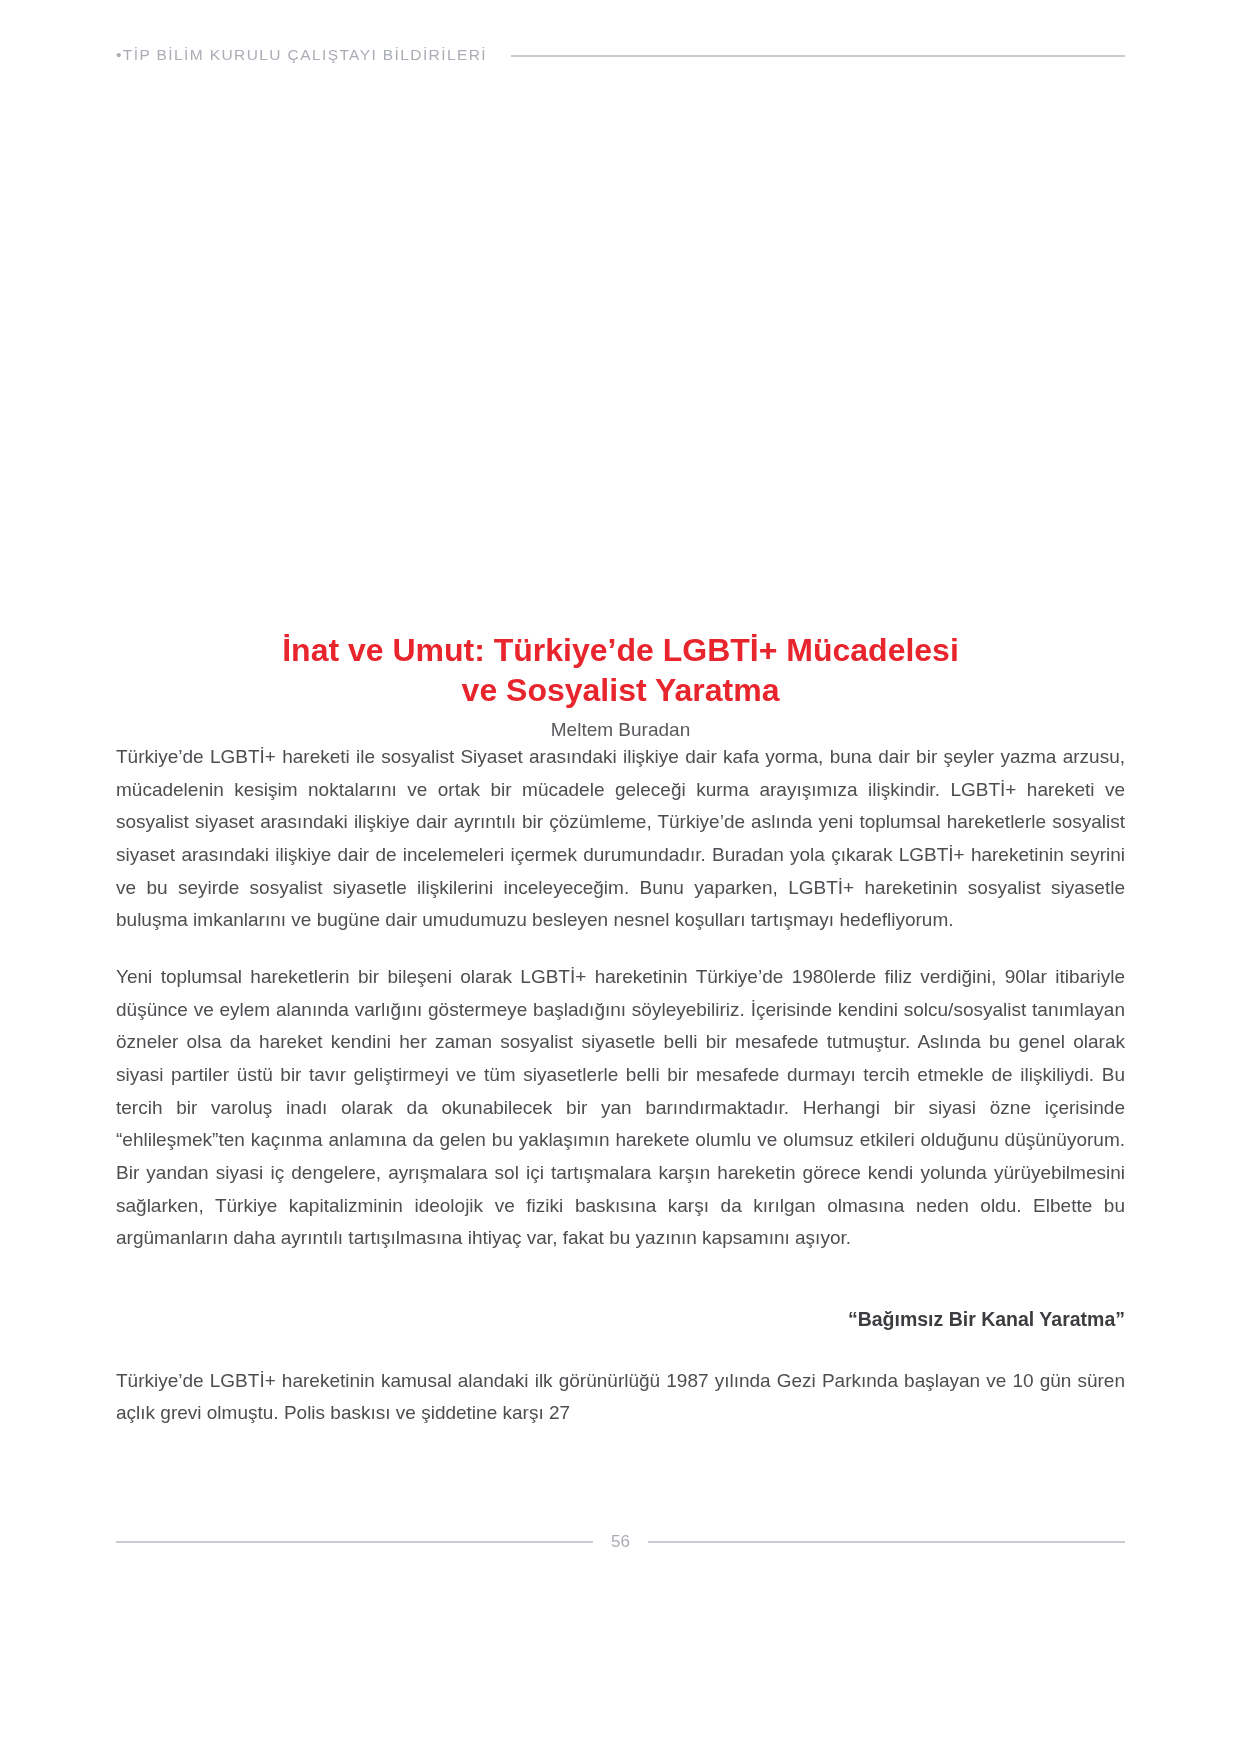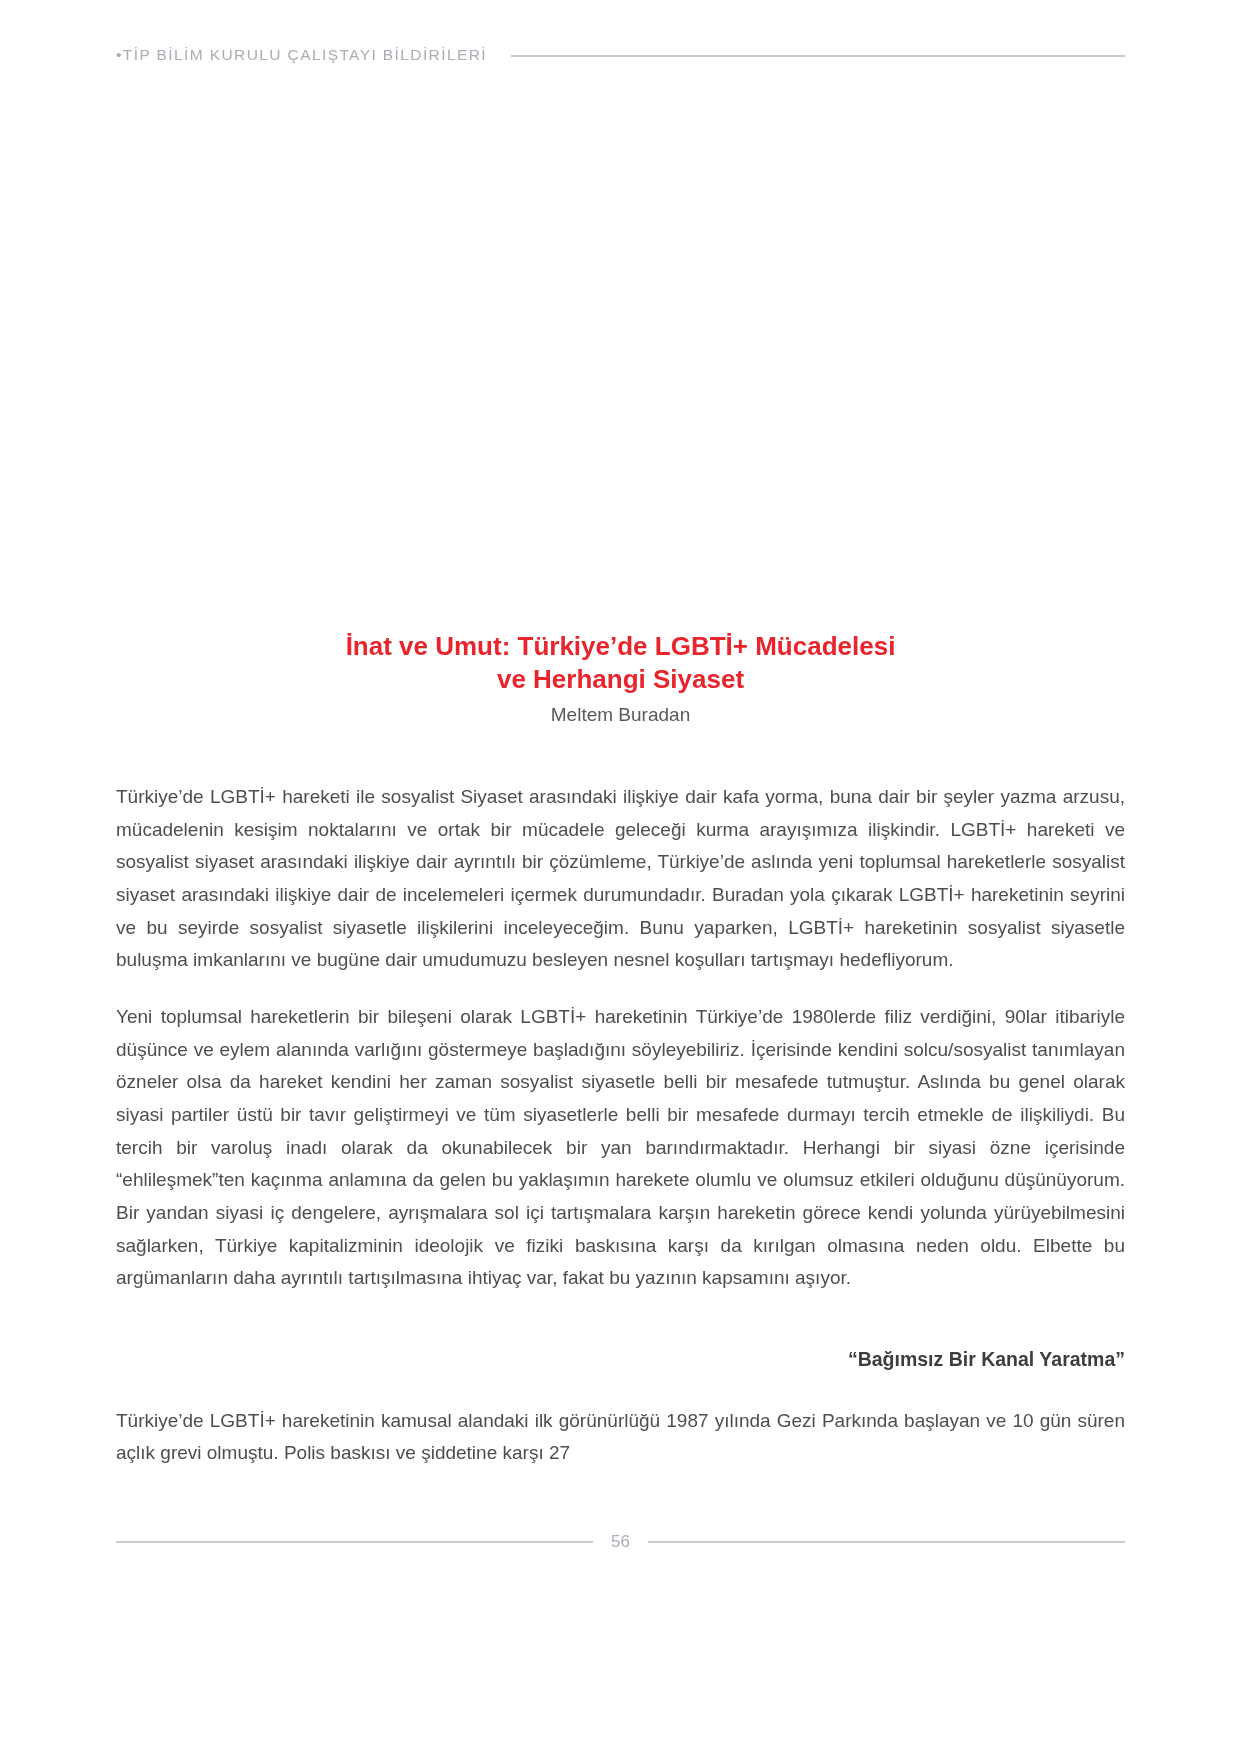--- a/index.html
+++ b/index.html
@@ -33,32 +33,31 @@
     background: #c9cbd2;
     margin-left: 24px;
     margin-top: 2px;
   }
   .title-block {
     margin-top: 566px;
     text-align: center;
   }
   .article-title {
     color: #e8242c;
-    font-size: 26px;
+    font-size: 32px;
     font-weight: bold;
     line-height: 1.25;
     margin: 4px;
   }
   .article-author {
     color: #5a5a5e;
     font-size: 19px;
     margin-top: 9px;
   }
   .bodytext {
-    margin-top: 55px;
     color: #4e4e52;
     font-size: 19px;
     line-height: 1.72;
     text-align: justify;
   }
   .bodytext p {
     margin: 0 0 24px 0;
   }
   .section-heading {
     color: #3d3d41;
@@ -90,21 +89,21 @@
 <body>
 
 <div class="page">
 
   <div class="hdr">
     <span class="hdr-text">•TİP BİLİM KURULU ÇALIŞTAYI BİLDİRİLERİ</span>
     <span class="hdr-rule"></span>
   </div>
 
   <div class="title-block">
-    <h1 class="article-title"><span>İnat ve Umut: Türkiye’de LGBTİ+ Mücadelesi</span><br><span>ve Herhangi Siyaset</span></h1>
+    <h1 class="article-title"><span>İnat ve Umut: Türkiye’de LGBTİ+ Mücadelesi</span><br><span>ve Sosyalist Yaratma</span></h1>
     <div class="article-author">Meltem Buradan</div>
   </div>
 
   <div class="bodytext">
     <p>Türkiye’de LGBTİ+ hareketi ile sosyalist Siyaset arasındaki ilişkiye dair kafa yorma, buna dair bir şeyler yazma arzusu, mücadelenin kesişim noktalarını ve ortak bir mücadele geleceği kurma arayışımıza ilişkindir. LGBTİ+ hareketi ve sosyalist siyaset arasındaki ilişkiye dair ayrıntılı bir çözümleme, Türkiye’de aslında yeni toplumsal hareketlerle sosyalist siyaset arasındaki ilişkiye dair de incelemeleri içermek durumundadır. Buradan yola çıkarak LGBTİ+ hareketinin seyrini ve bu seyirde sosyalist siyasetle ilişkilerini inceleyeceğim. Bunu yaparken, LGBTİ+ hareketinin sosyalist siyasetle buluşma imkanlarını ve bugüne dair umudumuzu besleyen nesnel koşulları tartışmayı hedefliyorum.</p>
     <p>Yeni toplumsal hareketlerin bir bileşeni olarak LGBTİ+ hareketinin Türkiye’de 1980lerde filiz verdiğini, 90lar itibariyle düşünce ve eylem alanında varlığını göstermeye başladığını söyleyebiliriz. İçerisinde kendini solcu/sosyalist tanımlayan özneler olsa da hareket kendini her zaman sosyalist siyasetle belli bir mesafede tutmuştur. Aslında bu genel olarak siyasi partiler üstü bir tavır geliştirmeyi ve tüm siyasetlerle belli bir mesafede durmayı tercih etmekle de ilişkiliydi. Bu tercih bir varoluş inadı olarak da okunabilecek bir yan barındırmaktadır. Herhangi bir siyasi özne içerisinde “ehlileşmek”ten kaçınma anlamına da gelen bu yaklaşımın harekete olumlu ve olumsuz etkileri olduğunu düşünüyorum. Bir yandan siyasi iç dengelere, ayrışmalara sol içi tartışmalara karşın hareketin görece kendi yolunda yürüyebilmesini sağlarken, Türkiye kapitalizminin ideolojik ve fiziki baskısına karşı da kırılgan olmasına neden oldu. Elbette bu argümanların daha ayrıntılı tartışılmasına ihtiyaç var, fakat bu yazının kapsamını aşıyor.</p>
     <h2 class="section-heading">“Bağımsız Bir Kanal Yaratma”</h2>
     <p>Türkiye’de LGBTİ+ hareketinin kamusal alandaki ilk görünürlüğü 1987 yılında Gezi Parkında başlayan ve 10 gün süren açlık grevi olmuştu. Polis baskısı ve şiddetine karşı 27</p>
   </div>
 

